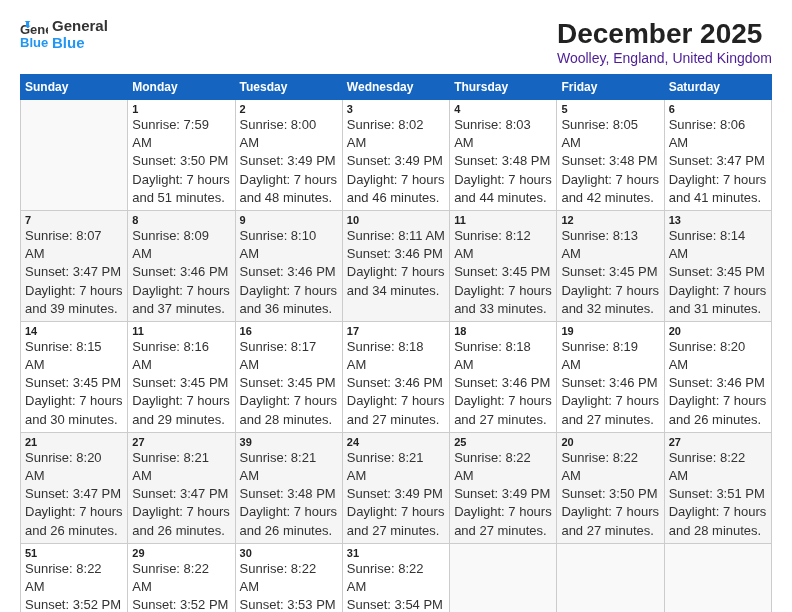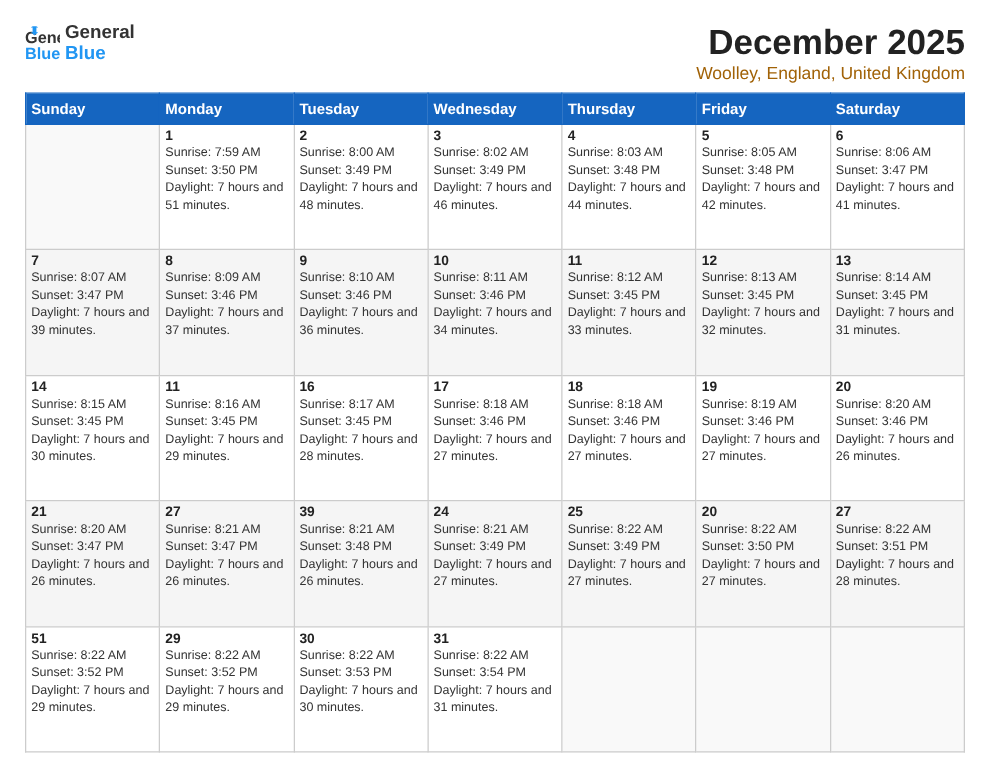--- a/index.html
+++ b/index.html
@@ -35,30 +35,30 @@
       line-height: 1.1;
     }
     .logo-text span:first-child { color: #333; }
     .logo-text span:last-child { color: #2196F3; }
     .logo-icon {
       width: 28px;
       height: 28px;
       margin-right: 4px;
     }
     .title-block {
-      text-align: right;
+      text-align: left;
     }
     .main-title {
       font-size: 28px;
       font-weight: bold;
       color: #222;
     }
     .subtitle {
       font-size: 14px;
-      color: #a16207;
+      color: #4c1d95;
     }
     .calendar {
       width: 100%;
       border-collapse: collapse;
       flex: 1;
     }
     .calendar thead tr th {
       background: #1565C0;
       color: #fff;
       font-size: 12px;
@@ -82,21 +82,21 @@
     .calendar tbody tr:nth-child(odd) td {
       background: #fff;
     }
     .day-number {
       font-weight: bold;
       font-size: 11px;
       display: block;
       margin-bottom: 1px;
     }
     .cell-text {
-      font-size: 10px;
+      font-size: 13px;
       line-height: 1.4;
       color: #333;
     }
     .empty-cell {
       background: #f9f9f9 !important;
     }
   </style>
 </head>
 <body>
 

